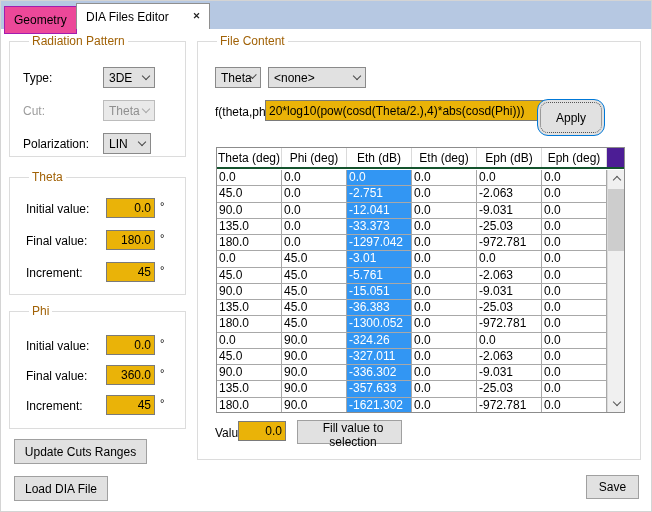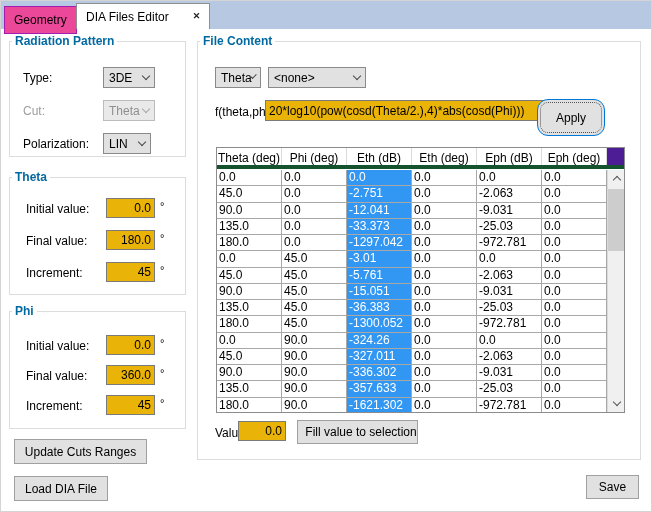--- a/index.html
+++ b/index.html
@@ -12,22 +12,22 @@
   .tabstrip { position:absolute; left:0; top:0; width:100%; height:28px; background:#b6c8e2; }
   .tab { position:absolute; display:flex; align-items:center; padding:0 9px; cursor:default; }
   .tab.inactive { left:3px; top:5px; height:28px; background:#ec4899;
                   border:1px solid #a21caf; }
   .tab.active { left:75px; top:2px; height:26px; background:#fff;
                 border:1px solid #8f8f8f; border-bottom:none; z-index:2;gap:12px; }
   .tab .close { margin-left:12px; font-size:9px; font-weight:bold; color:#222; line-height:1; }
 
   
   .group { position:absolute; border:1px solid #dcdcdc; background:#fff; }
-  .group > .gtitle { position:absolute; top:-8px; left:2px; background:#fff; padding:0 3px;
-                     color:#0369a1; white-space:nowrap;font-weight:bold; }
+  .group > .gtitle { position:absolute; top:-8px; left:19px; background:#fff; padding:0 3px;
+                     color:#a16207; white-space:nowrap; }
 
   .lbl { position:absolute; white-space:nowrap; }
   .lbl.disabled { color:#9d9d9d; }
 
   
   .tin { position:absolute; border:1px solid #7a7a7a; background:#eab308; height:20px;
          font-family:"Liberation Sans", sans-serif; font-size:12px; padding:0 3px; }
   .tin.num { text-align:right; }
   .deg { position:absolute; font-size:11px; }
 
@@ -41,21 +41,21 @@
 
   
   .btn { position:absolute; background:#e1e1e1; border:1px solid #a0a0a0;
          font-family:"Liberation Sans", sans-serif; font-size:12px; color:#000;
          text-align:center; cursor:default; }
   .btn.default { border:1px solid #0078d7; outline:1px dotted #555; outline-offset:-4px; }
 
   
   .tbl { position:absolute; left:215px; top:146px; width:409px; height:266px;
          border:1px solid #8c8c8c; background:#fff; overflow:hidden; }
-  .thead { display:flex; height:21px; border-bottom:4px solid #14532d; background:#4c1d95; }
+  .thead { display:flex; height:21px; border-bottom:2px solid #14532d; background:#4c1d95; }
   .th { flex:0 0 65px; width:65px; line-height:20px; text-align:center;
         border-right:1px solid #dadada; background:#fff; white-space:nowrap; overflow:hidden; }
   .tbody { position:absolute; left:0; top:22px; right:17px; bottom:0; }
   .tr { display:flex; }
   .td { flex:0 0 65px; width:65px; height:16.27px; line-height:15px; padding-left:2px;
         border-right:1px solid #a8a8a8; border-bottom:1px solid #a8a8a8;
         white-space:nowrap; overflow:hidden; background:#fff; }
   .td.sel { background:#3296f3; color:#fff; }
 
   
@@ -286,17 +286,17 @@
         </div>
       <div class="sthumb"></div>
       <div class="sarrow down">
           <span class="chev"></span>
         </div>
     </div>
   </div>
 
   <span class="lbl" style="left:214px; top:425px;">Value:</span>
   <input class="tin num" style="left: 237px; top: 420px; width: 48px;" value="0.0">
-  <button class="btn" style="left:296px; top:419px; width:121px; height:24px;padding-left:7px;">Fill value to selection</button>
+  <button class="btn" style="left:296px; top:419px; width:105px; height:24px;padding-left:7px;">Fill value to selection</button>
 
   <button class="btn" style="left:585px; top:474px; width:53px; height:24px;">Save</button>
 
 </div>
 
 </body></html>

